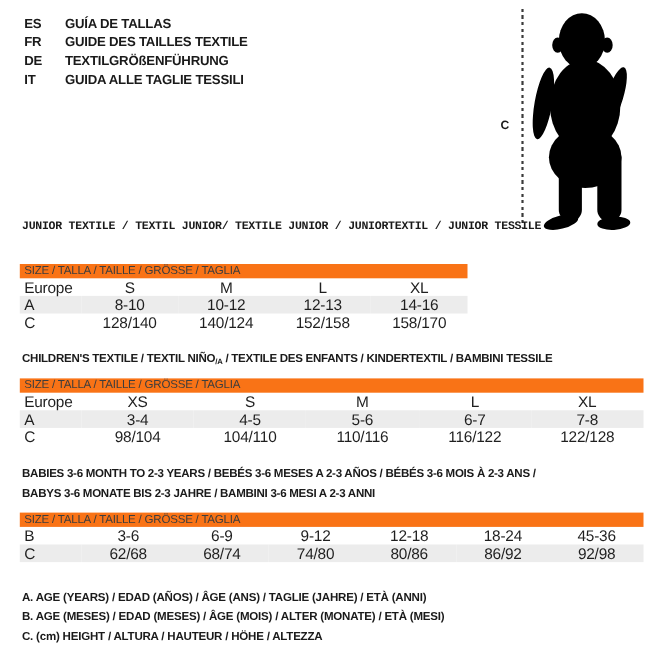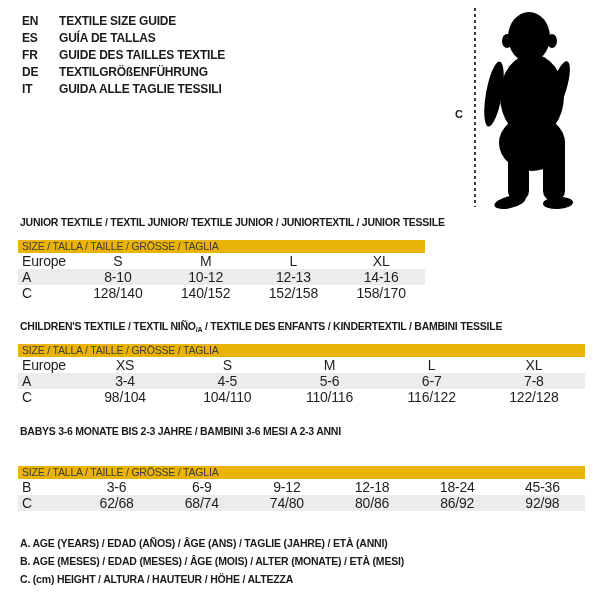--- a/index.html
+++ b/index.html
@@ -17,54 +17,50 @@
   
   .figure { position:absolute; left:440px; top:0; width:160px; height:215px; }
   .dash-line { position:absolute; left:34px; top:8px; width:2px; height:199px;
                background:repeating-linear-gradient(to bottom,#3b3b3b 0 3px,transparent 3px 6px); }
   .c-label { position:absolute; left:15px; top:108px; font-weight:bold; font-size:11px; }
   .baby-svg { position:absolute; left:43px; top:6px; }
 
   
   .section-title { position:absolute; font-weight:bold; font-size:10.5px;
                    letter-spacing:-0.25px; white-space:nowrap; line-height:12px; }
-  .title-junior   { left:20px; top:216px; }
+  .title-junior   { left:20px; top:200px;font-family:Liberation Mono, monospace; }
   .title-children { left:20px; top:320px; }
   .title-babies   { left:20px; top:422px; line-height:18px; }
   .sub { font-size:7px; position:relative; top:2px; }
 
   
   .tbl-wrap { position:absolute; }
   .tbl-junior   { left:18px; top:240px; width:407px; }
   .tbl-children { left:18px; top:344px; width:567px; }
   .tbl-babies   { left:18px; top:466px; width:567px; }
-  .size-bar { height:13px; background:#eab308; color:#3d3d3d; font-size:10.5px;
+  .size-bar { height:13px; background:#f97316; color:#3d3d3d; font-size:10.5px;
               line-height:13px; padding-left:4px; letter-spacing:-0.2px; white-space:nowrap; overflow:hidden; }
   table { width:100%; border-collapse:collapse; table-layout:fixed; }
   td { height:15px; font-size:14px; padding:0; text-align:center;
        letter-spacing:-0.2px; color:#1f1f1f; white-space:nowrap; }
   td.lbl { text-align:left; padding-left:4px; }
   col.lblcol { width:56px; }
   tr.shaded { background:#ececec; }
 
   
   .footnotes { position:absolute; left:20px; top:534px; }
   .footnote { font-weight:bold; font-size:10.5px; line-height:18px;
               letter-spacing:-0.2px; white-space:nowrap; }
 </style>
 </head>
 <body>
 
 <div class="canvas">
 
   <div class="lang-block">
-    <div class="lang-row">
-      <span class="lang-code">EN</span>
-      <span class="lang-label">TEXTILE SIZE GUIDE</span>
-    </div>
     <div class="lang-row">
       <span class="lang-code">ES</span>
       <span class="lang-label">GUÍA DE TALLAS</span>
     </div>
     <div class="lang-row">
       <span class="lang-code">FR</span>
       <span class="lang-label">GUIDE DES TAILLES TEXTILE</span>
     </div>
     <div class="lang-row">
       <span class="lang-code">DE</span>
@@ -118,21 +114,21 @@
       <tr class="shaded">
         <td class="lbl">A</td>
         <td>8-10</td>
         <td>10-12</td>
         <td>12-13</td>
         <td>14-16</td>
       </tr>
       <tr>
         <td class="lbl">C</td>
         <td>128/140</td>
-        <td>140/152</td>
+        <td>140/124</td>
         <td>152/158</td>
         <td>158/170</td>
       </tr>
     </tbody>
       </table>
   </div>
 
   <div class="section-title title-children"><span>CHILDREN'S TEXTILE / TEXTIL NIÑO</span><span class="sub">/A</span><span> / TEXTILE DES ENFANTS / KINDERTEXTIL / BAMBINI TESSILE</span></div>
   <div class="tbl-wrap tbl-children">
     <div class="size-bar">SIZE / TALLA / TAILLE / GRÖSSE / TAGLIA</div>
@@ -168,20 +164,21 @@
         <td>104/110</td>
         <td>110/116</td>
         <td>116/122</td>
         <td>122/128</td>
       </tr>
     </tbody>
       </table>
   </div>
 
   <div class="section-title title-babies">
+    <div>BABIES 3-6 MONTH TO 2-3 YEARS / BEBÉS 3-6 MESES A 2-3 AÑOS / BÉBÉS 3-6 MOIS À 2-3 ANS /</div>
     <div>BABYS 3-6 MONATE BIS 2-3 JAHRE / BAMBINI 3-6 MESI A 2-3 ANNI</div>
   </div>
   <div class="tbl-wrap tbl-babies">
     <div class="size-bar">SIZE / TALLA / TAILLE / GRÖSSE / TAGLIA</div>
     <table>
       <colgroup>
           <col class="lblcol">
           <col>
           <col>
           <col>

